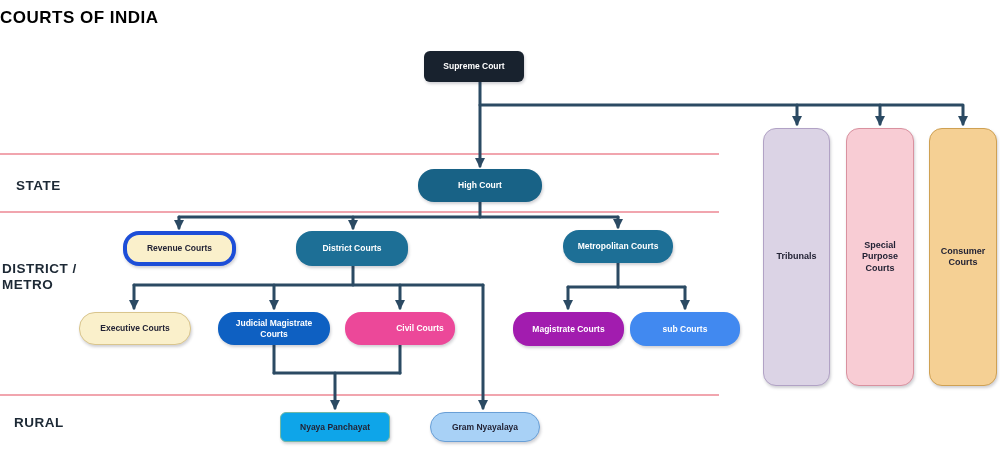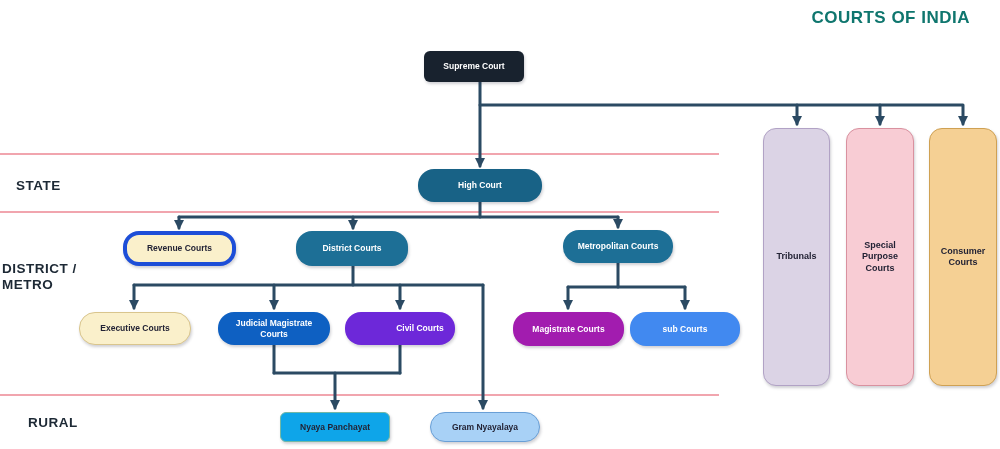--- a/index.html
+++ b/index.html
@@ -6,47 +6,47 @@
   #stage{
     position:relative;width:1000px;height:449px;background:#ffffff;overflow:hidden;
     font-family:"Liberation Sans",sans-serif;
   }
   .divider{position:absolute;left:0;width:719px;height:1.5px;background:#f1a5ae;}
   #divider-state{top:153px;}
   #divider-district{top:211px;}
   #divider-rural{top:394px;}
 
   #title{
-    position:absolute;top:8px;left:0;width:970px;text-align:right;
-    font-size:17px;font-weight:bold;color:#0f766e;letter-spacing:.5px;
+    position:absolute;top:8px;left:0;width:970px;text-align:left;
+    font-size:17px;font-weight:bold;color:#000000;letter-spacing:.5px;
   }
   .section-label{
     position:absolute;font-weight:bold;color:#1d2935;font-size:13.5px;letter-spacing:.5px;
   }
   #label-state{left:16px;top:178px;}
   #label-district{left:2px;top:261px;width:88px;text-align:left;line-height:16px;}
-  #label-rural{left:28px;top:415px;}
+  #label-rural{left:14px;top:415px;}
 
   svg.wires{position:absolute;left:0;top:0;z-index:2;}
 
   .node{
     position:absolute;z-index:3;display:flex;align-items:center;justify-content:center;
     text-align:center;font-weight:bold;font-size:8.5px;border-radius:16px;
     box-shadow:1px 2px 3px rgba(40,40,60,.22);padding:2px 4px;box-sizing:border-box;
     color:#ffffff;line-height:1.25;
   }
   .node.dark-text{color:#232335;}
   .node.supreme{left:424px;top:51px;width:100px;height:31px;background:#18222e;border-radius:6px;}
   .node.high{left:418px;top:169px;width:124px;height:33px;background:#186286;}
   .node.revenue{left:123px;top:231px;width:113px;height:35px;background:#faf0cb;border:4px solid #1d4ed8;}
   .node.district{left:296px;top:231px;width:112px;height:35px;background:#1d6f96;}
   .node.metropolitan{left:563px;top:230px;width:110px;height:33px;background:#1d6f96;}
   .node.executive{left:79px;top:312px;width:112px;height:33px;background:#faf0cb;border:1px solid #d9c58d;}
   .node.judicial{left:218px;top:312px;width:112px;height:33px;background:#0e60c2;}
-  .node.civil{left:345px;top:312px;width:110px;height:33px;background:#6d28d9;padding-left:44px;}
+  .node.civil{left:345px;top:312px;width:110px;height:33px;background:#ec4899;padding-left:44px;}
   .node.magistrate{left:513px;top:312px;width:111px;height:34px;background:#a21caf;}
   .node.sub{left:630px;top:312px;width:110px;height:34px;background:#4189f0;}
   .node.nyaya{left:280px;top:412px;width:110px;height:30px;background:#0ea5e9;border:1px solid #72b8a6;border-radius:6px;}
   .node.gram{left:430px;top:412px;width:110px;height:30px;background:#a8d1f6;border:1px solid #699fd6;border-radius:15px;}
   .node.tall{top:128px;height:258px;border-radius:13px;font-size:9px;}
   .node.tribunals{left:763px;width:67px;background:#dbd3e5;border:1px solid #b1a2c5;}
   .node.special{left:846px;width:68px;background:#f8ccd4;border:1px solid #d9919f;}
   .node.consumer{left:929px;width:68px;background:#f5d094;border:1px solid #cfa153;}
 </style>
 </head>

